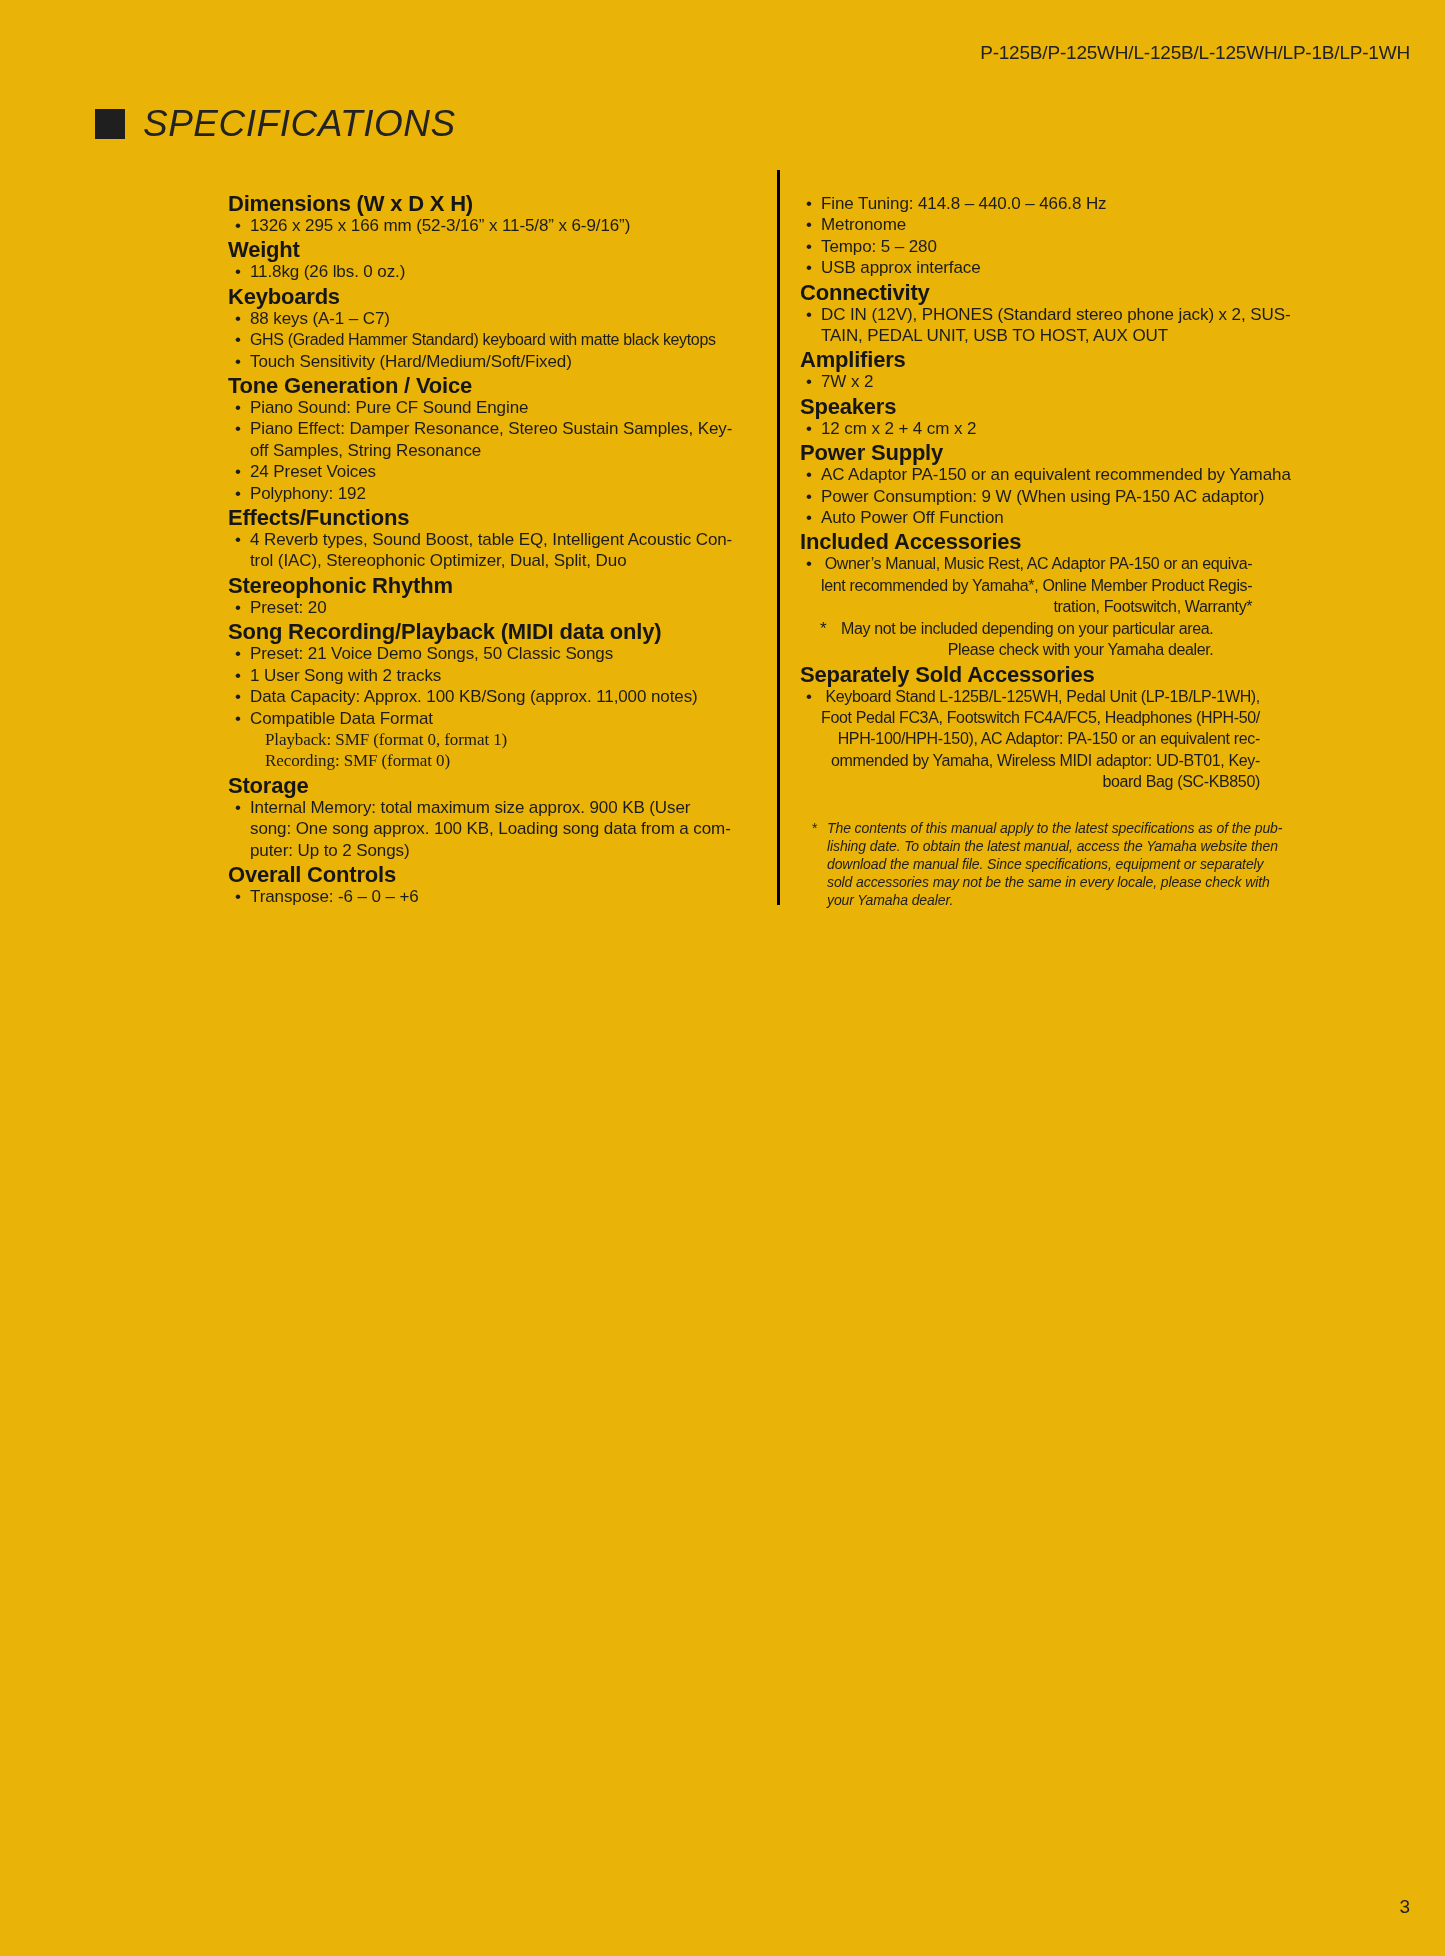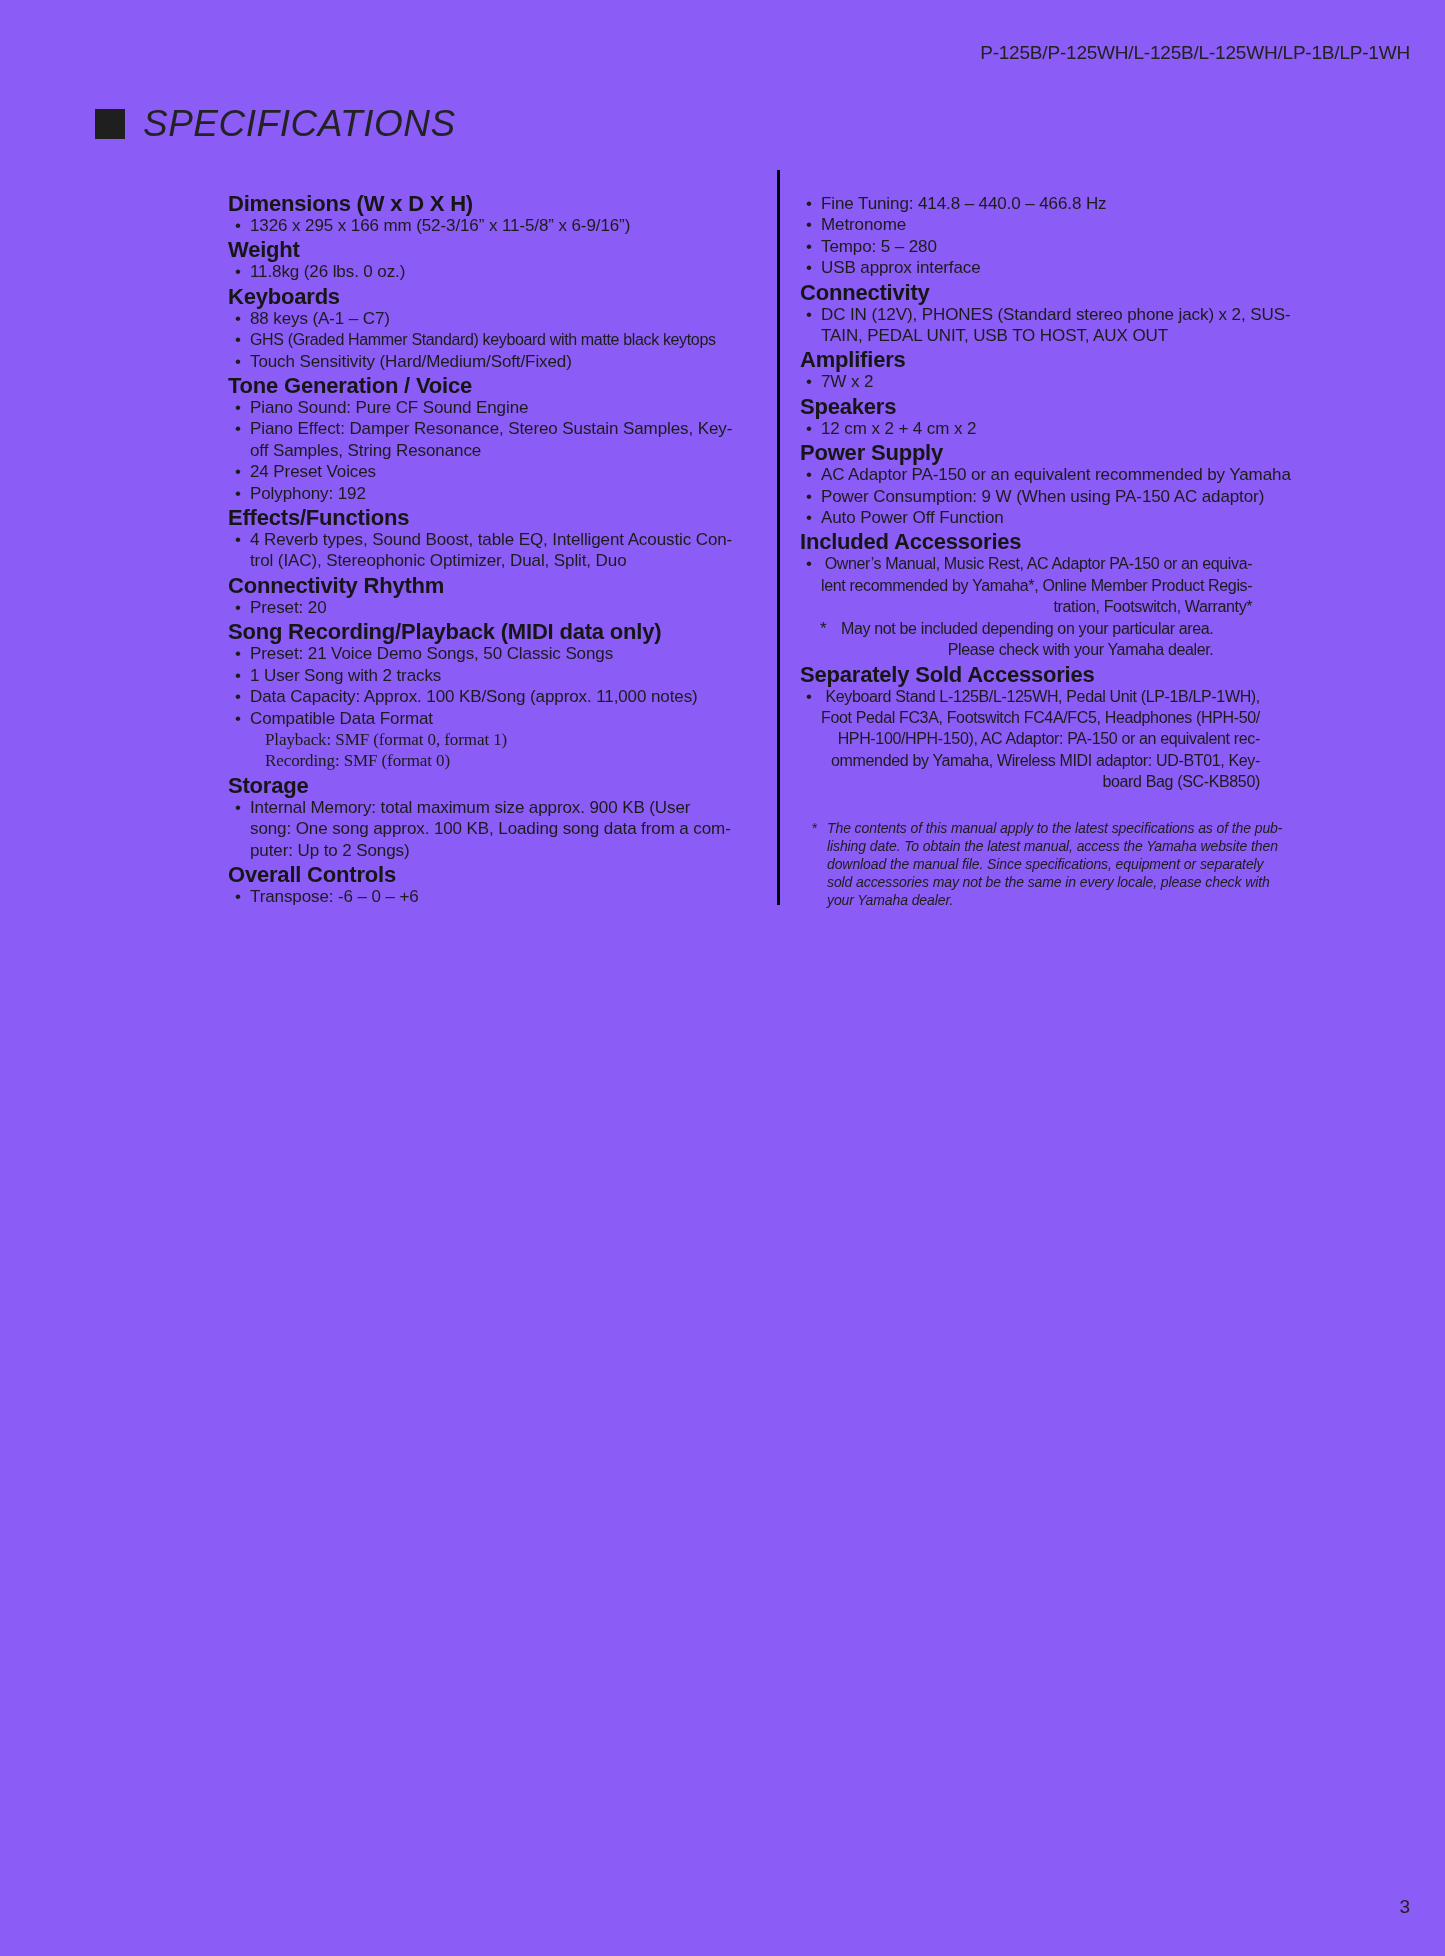--- a/index.html
+++ b/index.html
@@ -1,19 +1,19 @@
 <!DOCTYPE html>
 <html><head>
 <meta charset="utf-8">
 <style>
   html,body { margin:0; padding:0; background:#ffffff; }
   .page {
     position:relative;
     width:1445px; height:1956px;
-    background:#8b5cf6;
+    background:#eab308;
     font-family:"Liberation Sans", sans-serif;
     color:#1c1c1c;
     overflow:hidden;
   }
   .doc-header {
     position:absolute; top:42px; right:35px;
     font-size:19px; letter-spacing:-0.2px; color:#222;
   }
   .title-row {
     position:absolute; top:105px; left:95px;
@@ -132,21 +132,21 @@
       </section>
       <section class="spec-section">
         <h3 class="spec-heading">Effects/Functions</h3>
         <div class="bullet-item">
           <span class="marker">•</span>
           <span class="item-text">4 Reverb types, Sound Boost, table EQ, Intelligent Acoustic Con-
 trol (IAC), Stereophonic Optimizer, Dual, Split, Duo</span>
         </div>
       </section>
       <section class="spec-section">
-        <h3 class="spec-heading">Connectivity Rhythm</h3>
+        <h3 class="spec-heading">Stereophonic Rhythm</h3>
         <div class="bullet-item">
           <span class="marker">•</span>
           <span class="item-text">Preset: 20</span>
         </div>
       </section>
       <section class="spec-section">
         <h3 class="spec-heading">Song Recording/Playback (MIDI data only)</h3>
         <div class="bullet-item">
           <span class="marker">•</span>
           <span class="item-text">Preset: 21 Voice Demo Songs, 50 Classic Songs</span>

